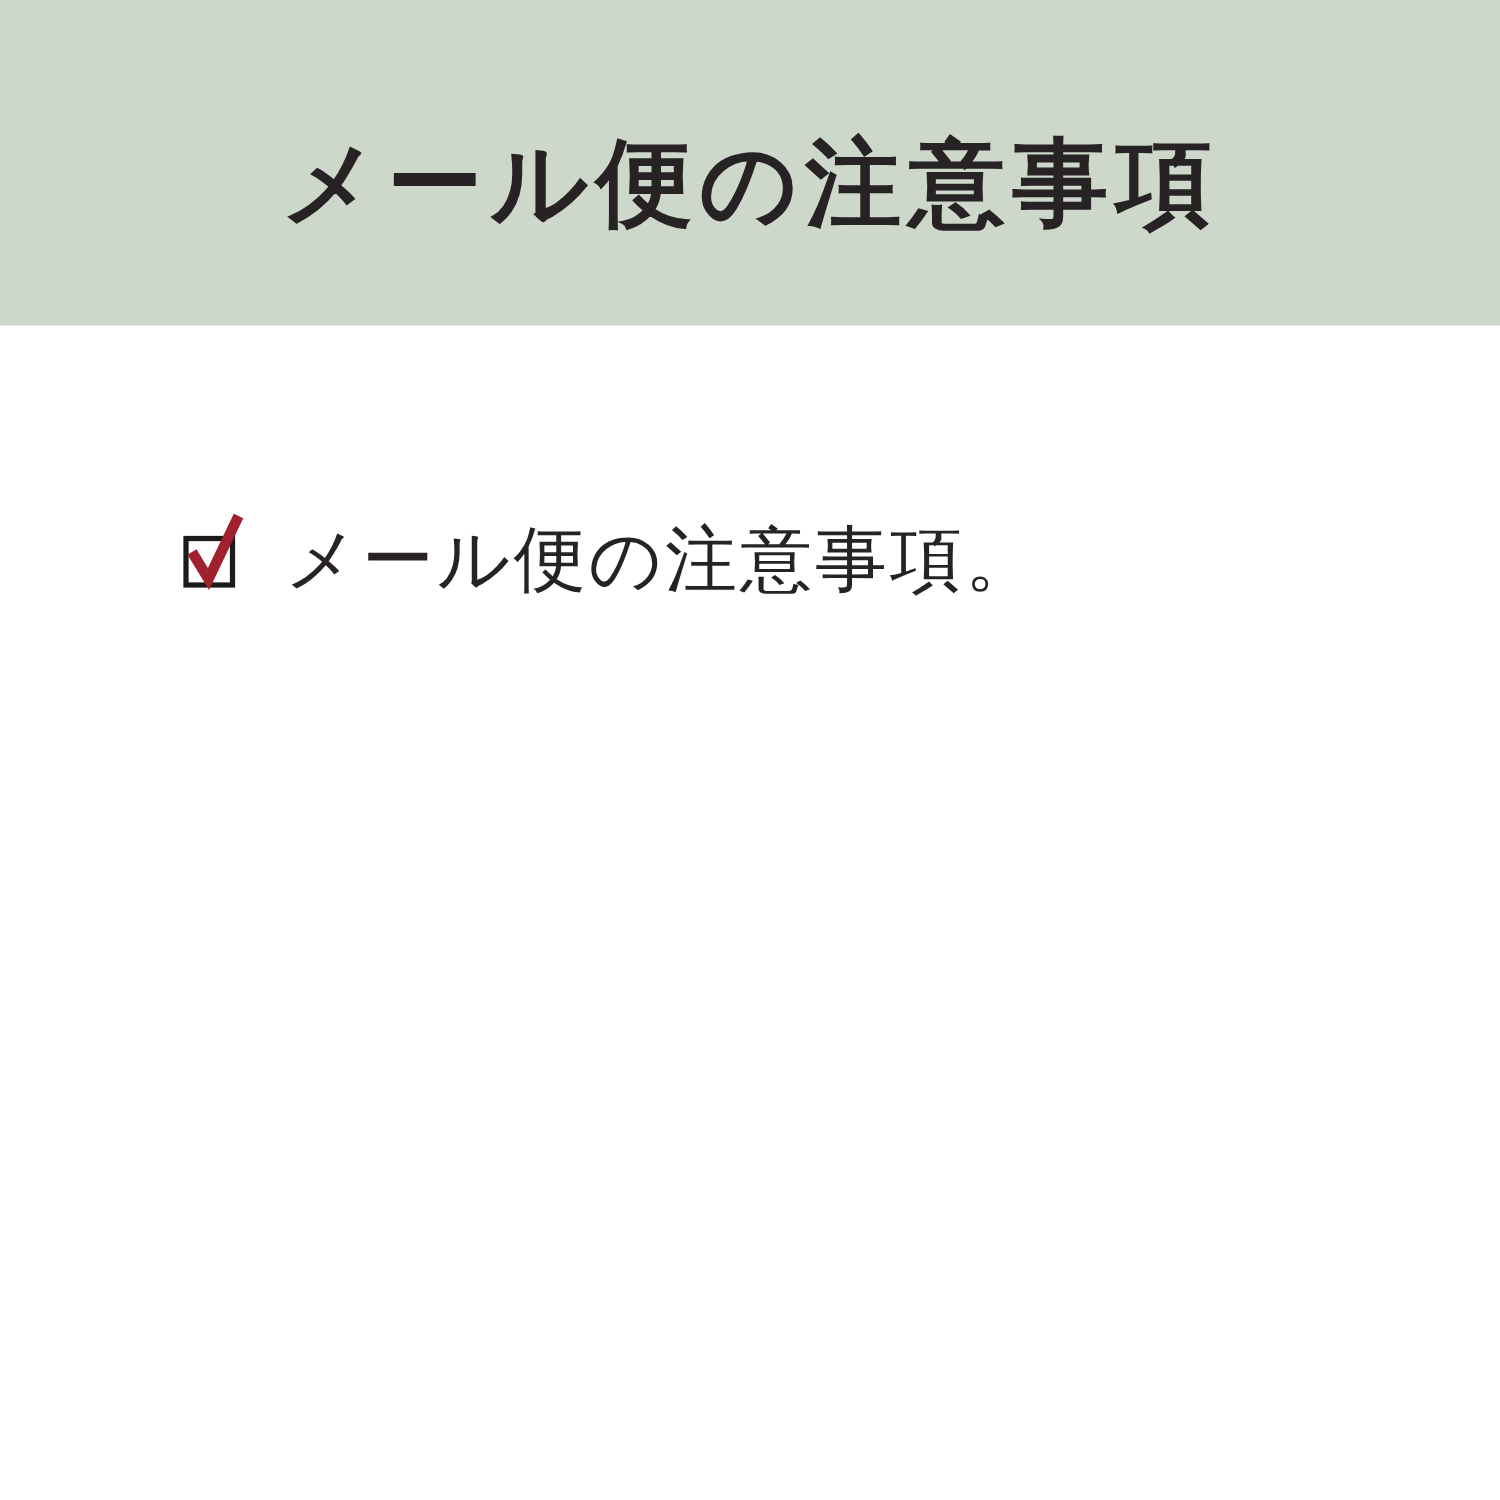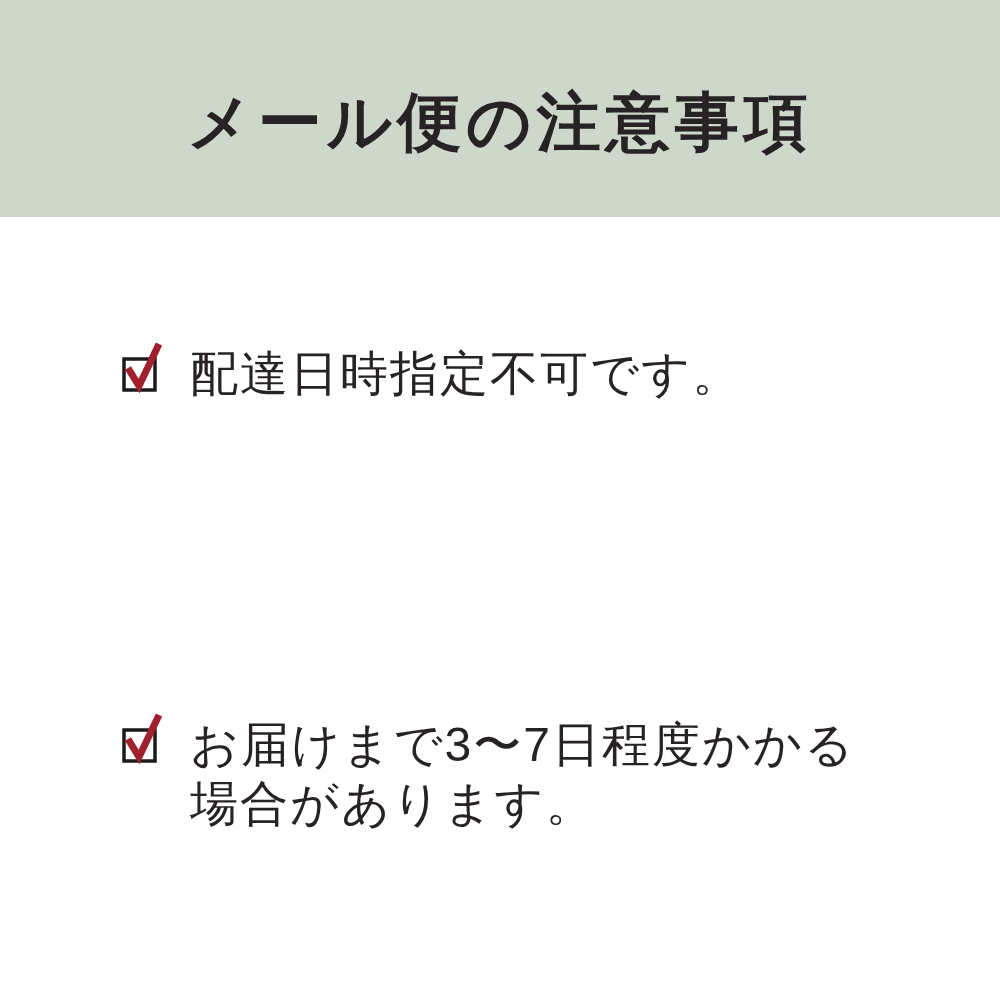--- a/index.html
+++ b/index.html
@@ -68,29 +68,19 @@
   <div class="header-band">
     <div class="header-title">メール便の注意事項</div>
   </div>
 
   <div class="check-item item-1">
     <svg class="checkbox-svg" viewBox="0 0 46 56" xmlns="http://www.w3.org/2000/svg">
       <rect x="6" y="21" width="31" height="31" fill="none" stroke="#1d1a1b" stroke-width="3.5"></rect>
       <polyline points="10,30 21,48 41,6" fill="none" stroke="#a1202e" stroke-width="7" stroke-linecap="butt" stroke-linejoin="miter"></polyline>
     </svg>
     <div class="item-text">
-      <div>配達日時指定不可です。</div>
+      <div>メール便の注意事項。</div>
     </div>
   </div>
 
 
-  <div class="check-item item-3">
-    <svg class="checkbox-svg" viewBox="0 0 46 56" xmlns="http://www.w3.org/2000/svg">
-      <rect x="6" y="21" width="31" height="31" fill="none" stroke="#1d1a1b" stroke-width="3.5"></rect>
-      <polyline points="10,30 21,48 41,6" fill="none" stroke="#a1202e" stroke-width="7" stroke-linecap="butt" stroke-linejoin="miter"></polyline>
-    </svg>
-    <div class="item-text">
-      <div>お届けまで3〜7日程度かかる</div>
-      <div>場合があります。</div>
-    </div>
-  </div>
 
 </div>
 
 </body></html>

